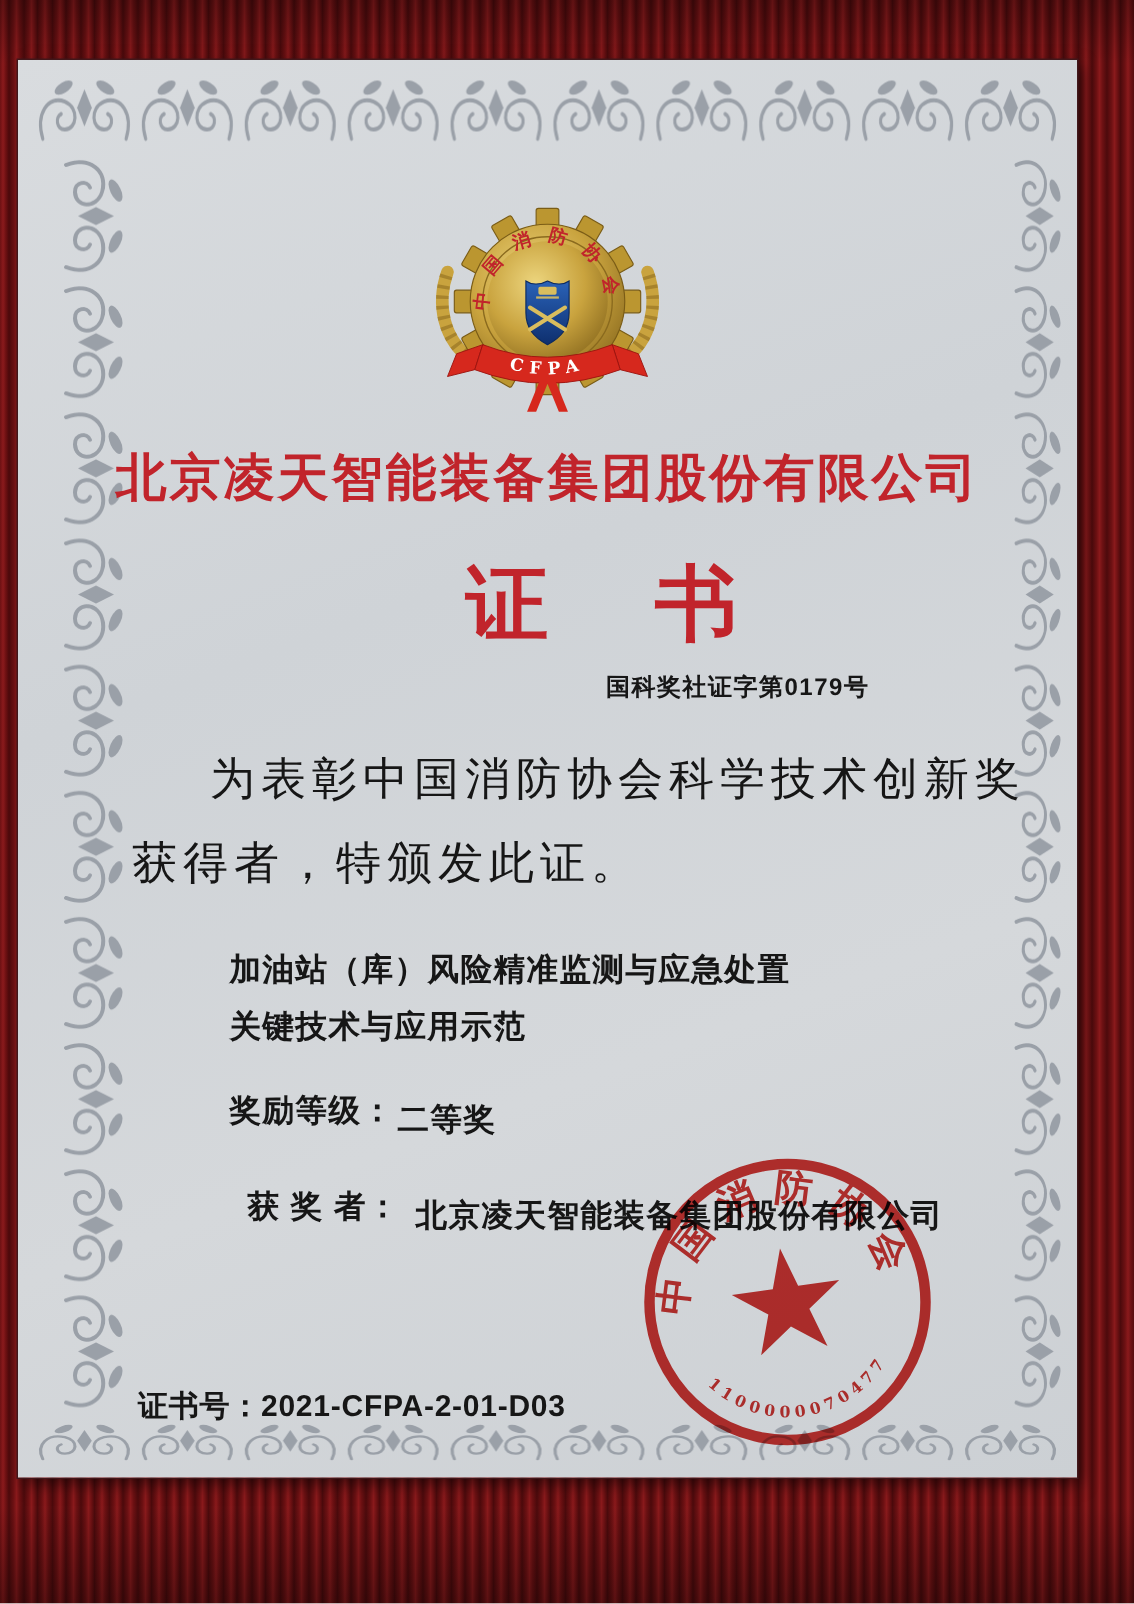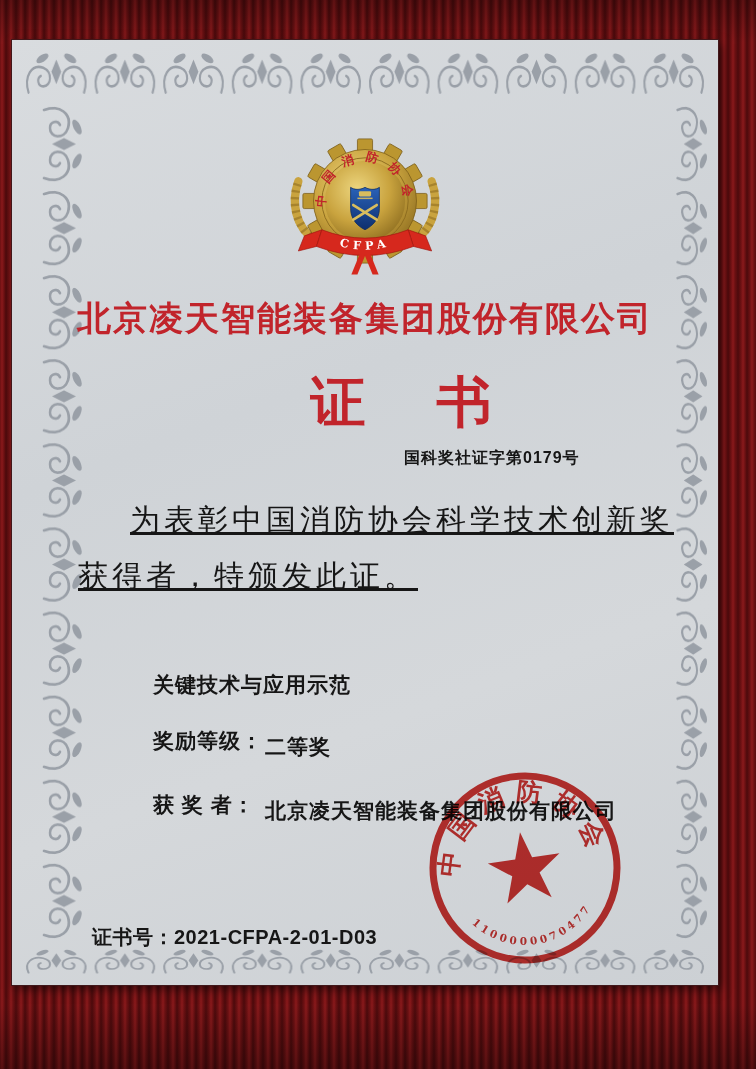--- a/index.html
+++ b/index.html
@@ -43,32 +43,32 @@
   }
   .doc-title{
     position:absolute; top:326px; left:0; width:100%; text-align:center;
     color:var(--title-red); font-size:55px; font-weight:bold; letter-spacing:8px; padding-left:8px; box-sizing:border-box;margin-left:36px;
   }
   .issue-no{
     position:absolute; top:408px; left:392px; color:var(--ink);
     font-family:"Liberation Sans", sans-serif; font-weight:bold; font-size:16px; letter-spacing:1px;
   }
   .body-par{
-    position:absolute; top:452px; left:66px; width:600px;
-    color:var(--ink); font-size:30px; letter-spacing:4px; line-height:56px; font-weight:500;text-decoration:underline;
+    position:absolute; top:452px; left:76px; width:600px;
+    color:var(--ink); font-size:30px; letter-spacing:4px; line-height:56px; font-weight:500;
   }
   .body-par .l1{padding-left:52px;}
   .fields{position:absolute; left:141px; top:588px; width:540px;
     font-family:"Liberation Sans", sans-serif; color:var(--ink); font-weight:bold; font-size:21px; letter-spacing:1px;}
   .frow{display:flex; align-items:flex-start; margin-bottom:0;}
   .frow .lab{width:112px; flex:0 0 112px; white-space:nowrap;}
   .frow .val{line-height:38px;}
   .frow.project{line-height:38px; margin-bottom:24px;}
   .frow.grade{margin-bottom:26px; line-height:26px;}
-  .frow.winner{line-height:26px;}
+  .frow.winner{line-height:26px;margin-left:12px;}
 
   .seal{position:absolute; left:408px; top:723px; width:210px; height:210px;
     mix-blend-mode:multiply; opacity:.92; z-index:3;}
   .seal .red{fill:var(--seal-red);}
   .issue-date{
     position:absolute; top:852px; left:372px; z-index:2; color:var(--ink);
     font-family:"Liberation Sans", sans-serif; font-weight:bold; font-size:27px; letter-spacing:1px; white-space:nowrap;
   }
   .cert-no{
     position:absolute; top:884px; left:80px; color:var(--ink);
@@ -192,21 +192,21 @@
     <div class="issue-no">国科奖社证字第0179号</div>
 
     <div class="body-par">
       <div class="l1">为表彰中国消防协会科学技术创新奖</div>
       <div class="l2">获得者，特颁发此证。</div>
     </div>
 
     <div class="fields">
       <div class="frow project">
         <span class="val">
-          <br>
+          <span>加油站（库）风险精准监测与应急处置</span><br>
           <span>关键技术与应用示范</span>
         </span>
       </div>
       <div class="frow grade">
         <span class="lab">奖励等级：</span>
         <span class="val">二等奖</span>
       </div>
       <div class="frow winner">
         <span class="lab">获 奖 者：</span>
         <span class="val">北京凌天智能装备集团股份有限公司</span>

